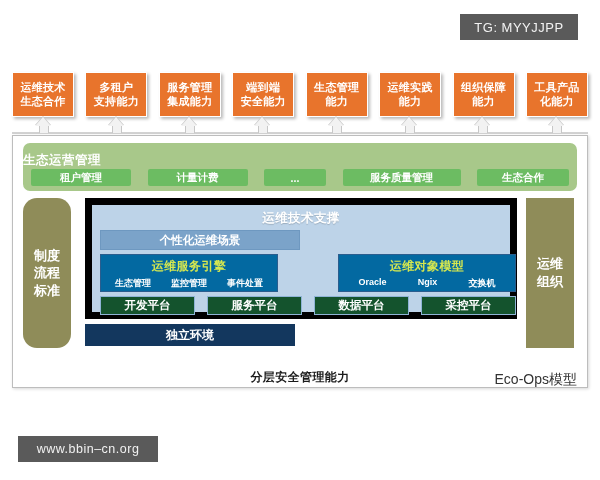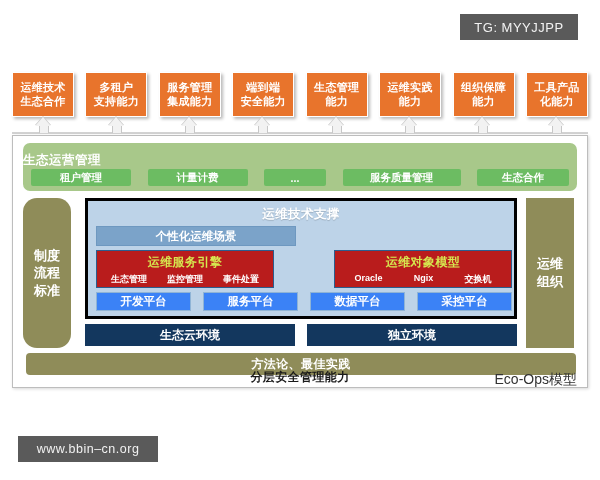--- a/index.html
+++ b/index.html
@@ -147,21 +147,21 @@
   #side-left { left: 10px; border-radius: 14px; }
   #side-right { right: 13px; }
 
   
   #support-panel {
     position: absolute;
     left: 72px; top: 62px;
     width: 432px; height: 121px;
     background: #bdd3e8;
     box-sizing: border-box;
-    border: 3px solid #000000;
+    border: 7px solid #000000;
   }
   #support-title {
     text-align: center;
     color: #ffffff;
     font-size: 12.5px;
     font-weight: bold;
     padding-top: 5px;
     text-shadow: 0 1px 1px rgba(0,0,0,0.18);
     letter-spacing: 0.4px;
   }
@@ -188,21 +188,21 @@
 
   .engine-row {
     position: absolute;
     top: 49px; left: 8px;
     width: 416px;
     display: flex;
     justify-content: space-between;
   }
   .engine-box {
     width: 178px; height: 38px;
-    background: #b91c1c;
+    background: #0369a1;
     border: 1px solid #2b5d8e;
     box-sizing: border-box;
     padding-top: 3px;
   }
   .engine-title {
     text-align: center;
     color: #d6e84f;
     font-size: 12px;
     font-weight: bold;
     letter-spacing: 0.4px;
@@ -221,21 +221,21 @@
 
   .platform-row {
     position: absolute;
     top: 91px; left: 8px;
     width: 416px;
     display: flex;
     justify-content: space-between;
   }
   .plat-box {
     width: 95px; height: 19px;
-    background: #3b82f6;
+    background: #14532d;
     color: #ffffff;
     font-size: 11.5px;
     font-weight: bold;
     display: flex;
     align-items: center;
     justify-content: center;
     border: 1px solid #8fb4d6;
     box-sizing: border-box;
   }
 
@@ -437,25 +437,23 @@
 
     <div class="platform-row">
       <div class="plat-box">开发平台</div>
       <div class="plat-box">服务平台</div>
       <div class="plat-box">数据平台</div>
       <div class="plat-box">采控平台</div>
     </div>
   </div>
 
   <div id="env-row">
-    <div class="env-box">生态云环境</div>
     <div class="env-box">独立环境</div>
   </div>
 
-  <div id="method-bar">方法论、最佳实践</div>
 
   <div id="frame-footer">
     <div id="footer-title">分层安全管理能力</div>
     <div id="footer-note">Eco-Ops模型</div>
   </div>
 </div>
 
 <div class="watermark" id="wm-top">TG: MYYJJPP</div>
 <div class="watermark" id="wm-bottom">www.bbin–cn.org</div>
 

